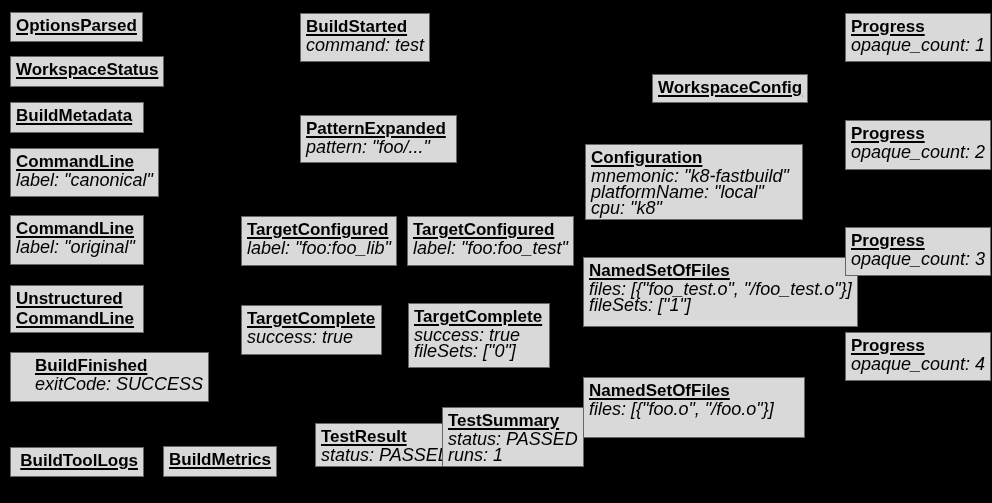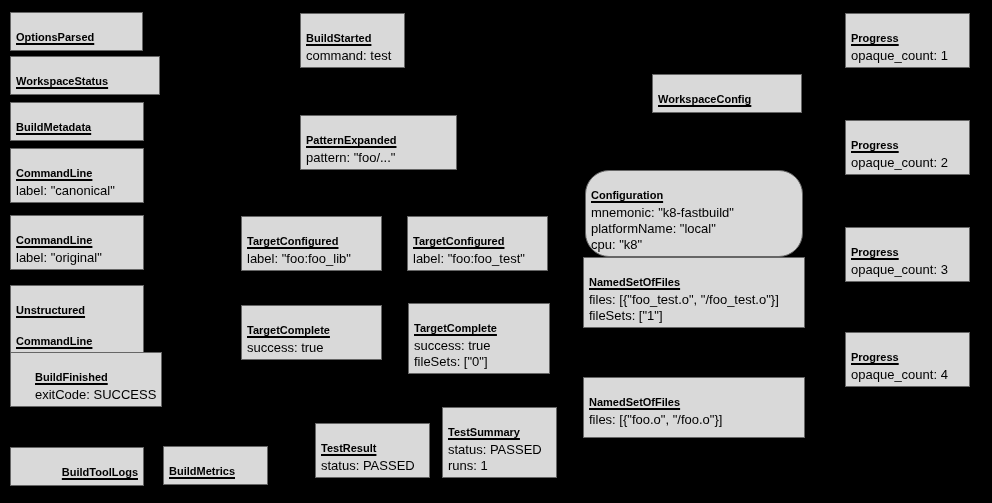--- a/index.html
+++ b/index.html
@@ -25,31 +25,31 @@
     position: absolute;
     box-sizing: border-box;
     background: var(--node-fill);
     border: 1px solid var(--node-border);
     color: var(--text);
     padding: 3px 5px 3px 5px;
     white-space: nowrap;
   }
   .node .title span {
     display: block;
-    font-size: 11px;
+    font-size: 17px;
     font-weight: bold;
     line-height: 20px;
     text-decoration: underline;
     text-decoration-thickness: 1.5px;
     text-underline-offset: 2px;
-    margin-top: 11px;
   }
   .node .details div {
-    font-size: 13px;
+    font-size: 18px;
     line-height: 16px;
+    font-style: italic;
   }
 </style>
 </head>
 <body>
 
 <div id="canvas">
     <div class="node" style="left: 10px; top: 12px; min-width: 133px; min-height: 30px;">
     <div class="title">
         <span>OptionsParsed</span>
       </div>
@@ -175,21 +175,21 @@
         <div>status: PASSED</div>
         <div>runs: 1</div>
       </div>
   </div>
     <div class="node" style="left: 652px; top: 74px; min-width: 150px; min-height: 29px;">
     <div class="title">
         <span>WorkspaceConfig</span>
       </div>
     <div class="details"></div>
   </div>
-    <div class="node" style="left: 585px; top: 170px; min-width: 218px; min-height: 72px; border-radius: 24px;">
+    <div class="node" style="left: 585px; top: 144px; min-width: 218px; min-height: 72px;">
     <div class="title">
         <span>Configuration</span>
       </div>
     <div class="details">
         <div>mnemonic: "k8-fastbuild"</div>
         <div>platformName: "local"</div>
         <div>cpu: "k8"</div>
       </div>
   </div>
     <div class="node" style="left: 583px; top: 257px; min-width: 222px; min-height: 70px;">

